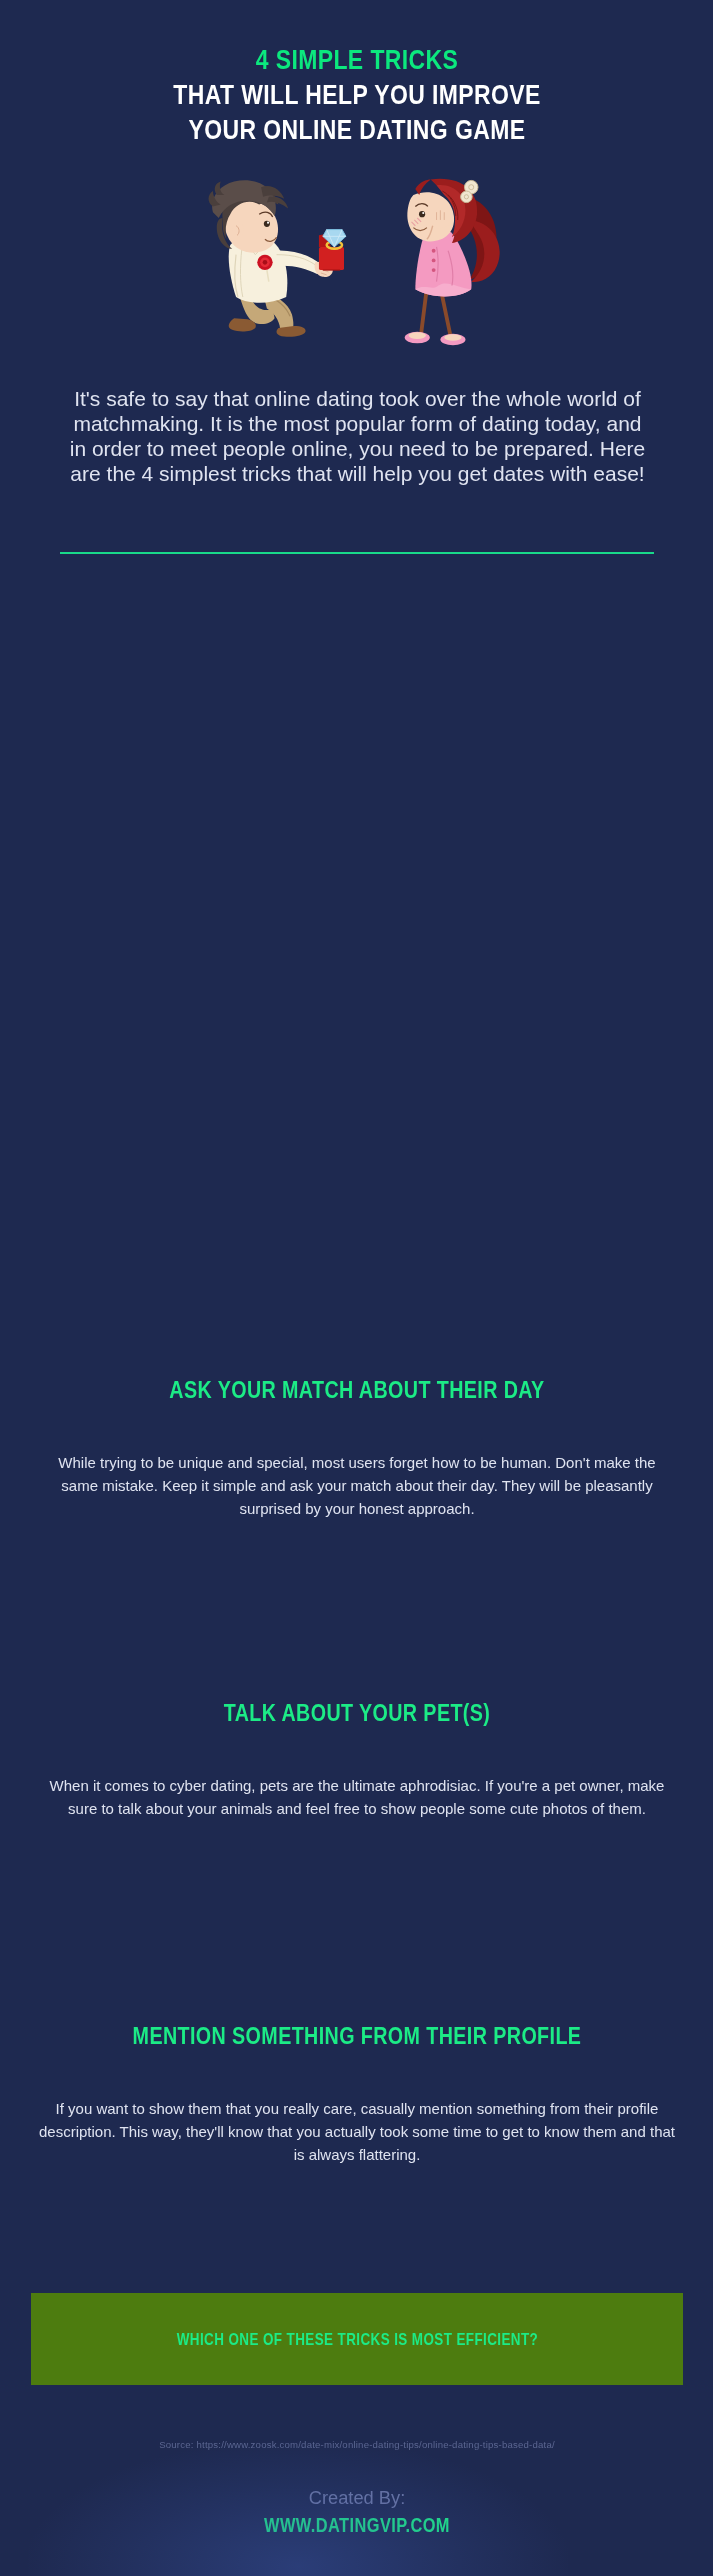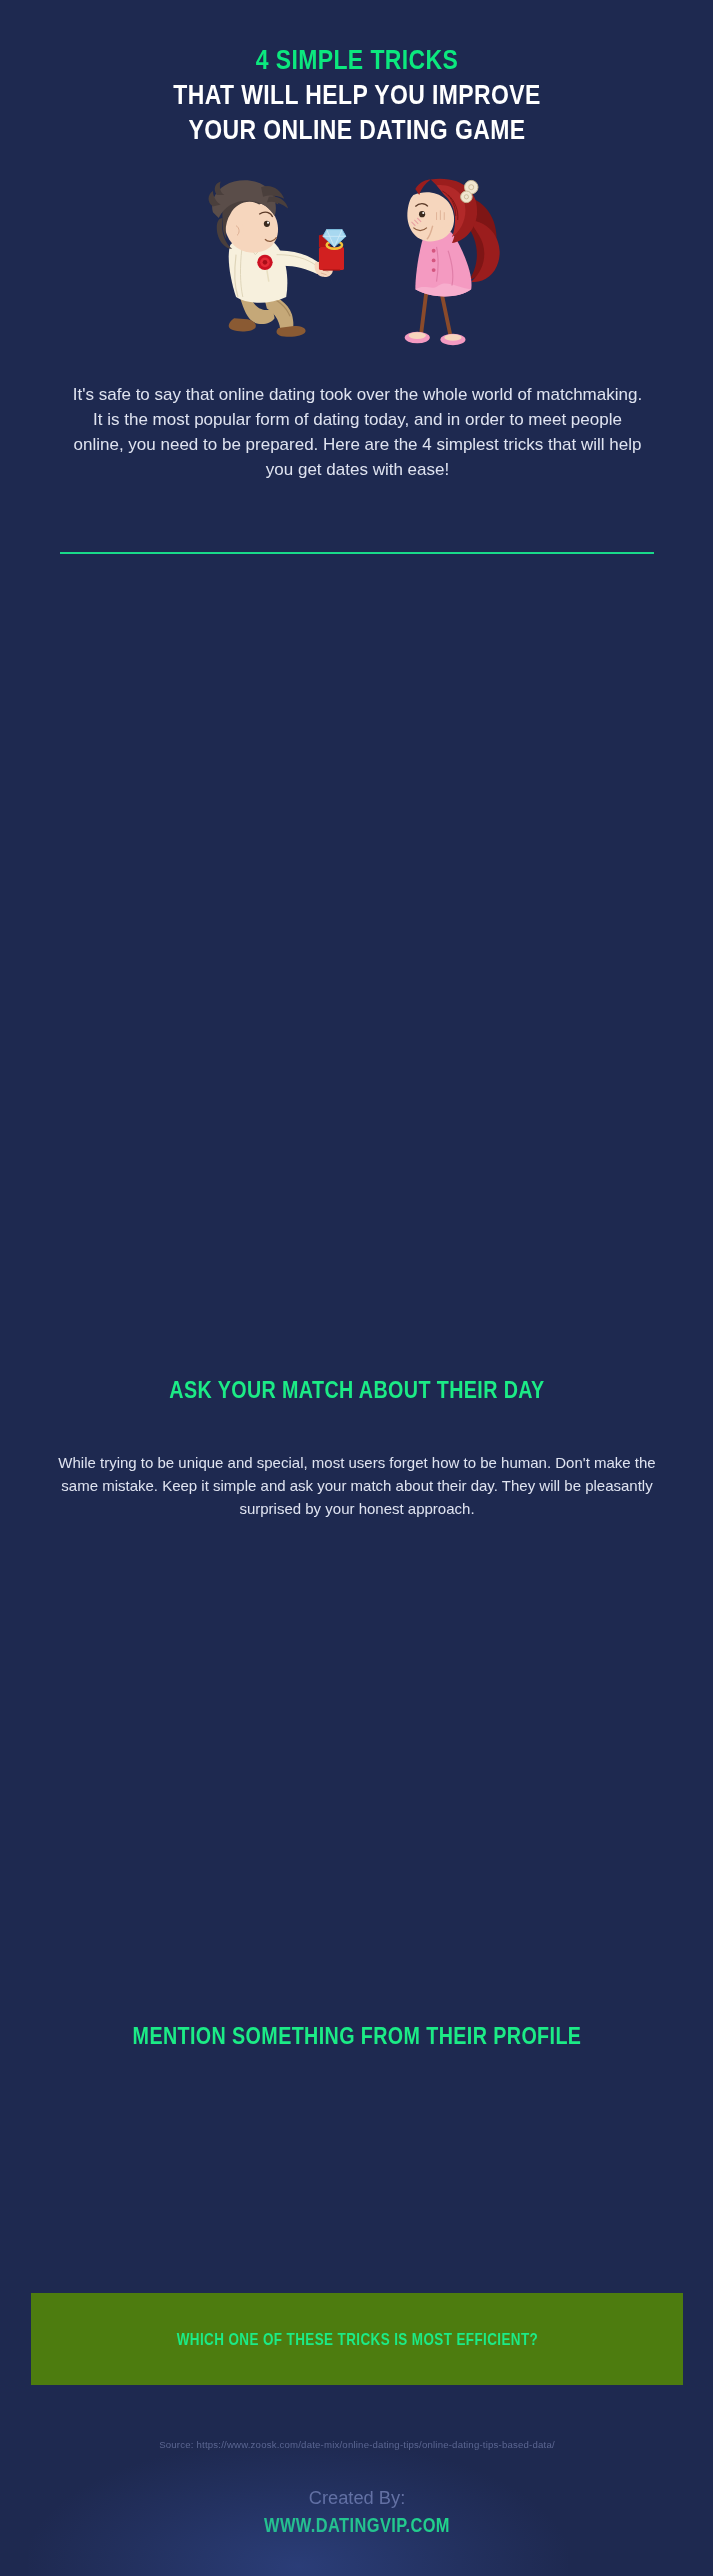--- a/index.html
+++ b/index.html
@@ -77,21 +77,21 @@
   }
 
   
   .intro {
     position: absolute;
     top: 365px;
     left: 68px;
     width: 579px;
     text-align: center;
     color: #dfe3f0;
-    font-size: 17px;
+    font-size: 21px;
     line-height: 25px;
     font-family: "Liberation Sans Narrow", "Liberation Sans", sans-serif;
   }
 
   
   .divider {
     position: absolute;
     top: 552px;
     left: 60px;
     width: 594px;
@@ -309,23 +309,28 @@
   <p class="intro">It's safe to say that online dating took over the whole world of matchmaking. It is the most popular form of dating today, and in order to meet people online, you need to be prepared. Here are the 4 simplest tricks that will help you get dates with ease!</p>
 
   <div class="divider"></div>
 
 
   <section class="tip" id="tip-1" style="top: 1374px;">
     <h2 class="cond tip-title" style="margin-bottom: 46px;">ASK YOUR MATCH ABOUT THEIR DAY</h2>
     <p class="tip-body">While trying to be unique and special, most users forget how to be human. Don't make the same mistake. Keep it simple and ask your match about their day. They will be pleasantly surprised by your honest approach.</p>
   </section>
 
+  <section class="tip" id="tip-2" style="top: 1697px;">
+    <h2 class="cond tip-title" style="margin-bottom: 46px;">TALK ABOUT YOUR PET(S)</h2>
+    <p class="tip-body">When it comes to cyber dating, pets are the ultimate aphrodisiac. If you're a pet owner, make sure to talk about your animals and feel free to show people some cute photos of them.</p>
+  </section>
 
   <section class="tip" id="tip-3" style="top: 2020px;">
     <h2 class="cond tip-title" style="margin-bottom: 46px;">MENTION SOMETHING FROM THEIR PROFILE</h2>
+    <p class="tip-body">If you want to show them that you really care, casually mention something from their profile description. This way, they'll know that you actually took some time to get to know them and that is always flattering.</p>
   </section>
 
   <div class="cta">
     <span class="cond cta-text">WHICH ONE OF THESE TRICKS IS MOST EFFICIENT?</span>
   </div>
 
   <div class="source">Source: https://www.zoosk.com/date-mix/online-dating-tips/online-dating-tips-based-data/</div>
   <div class="created-by">Created By:</div>
   <div class="cond brand">WWW.DATINGVIP.COM</div>
 

